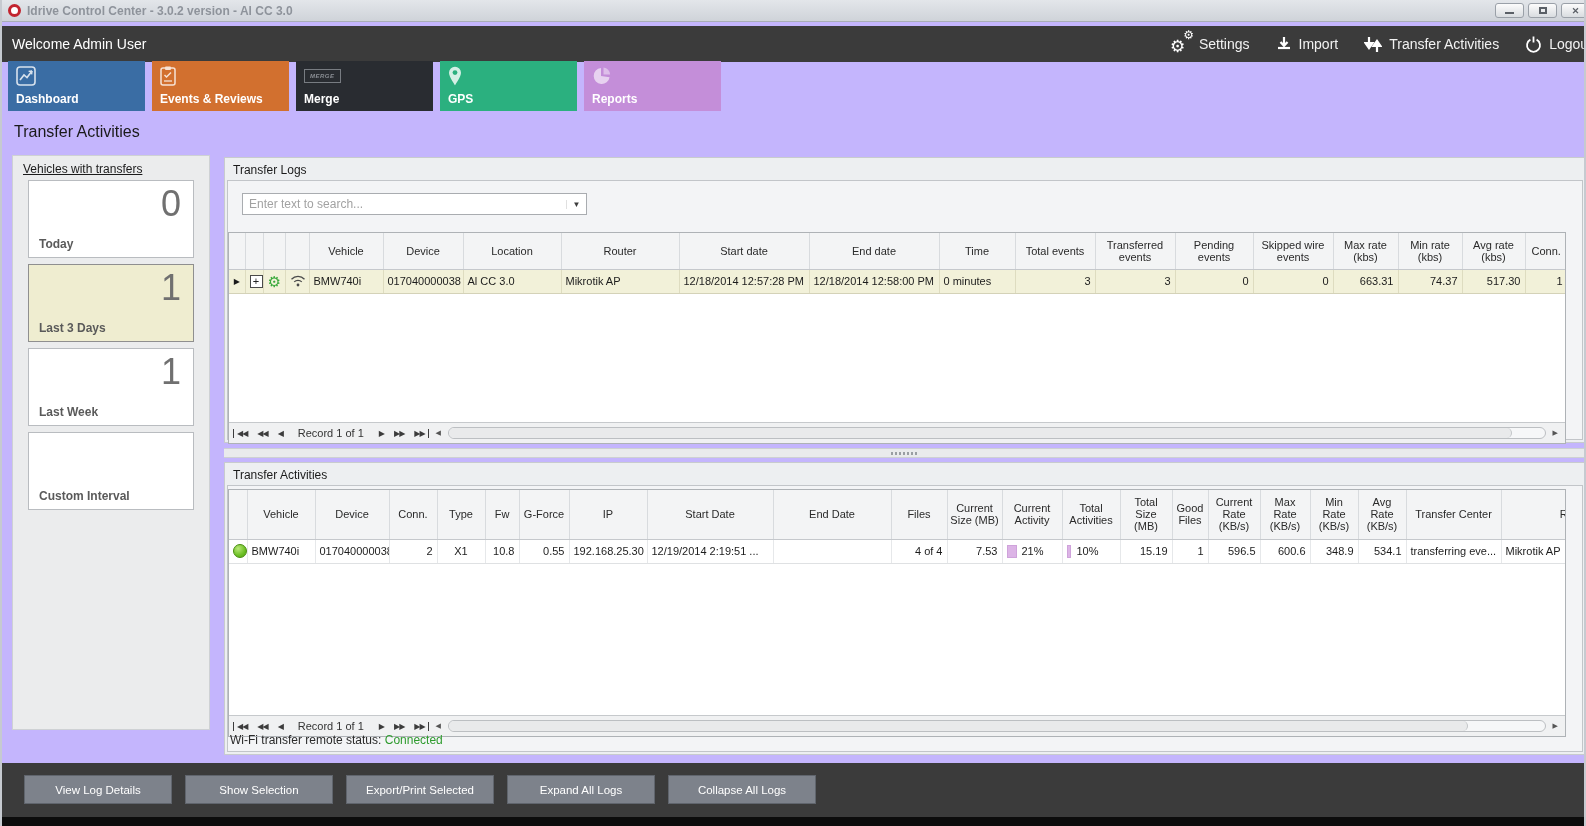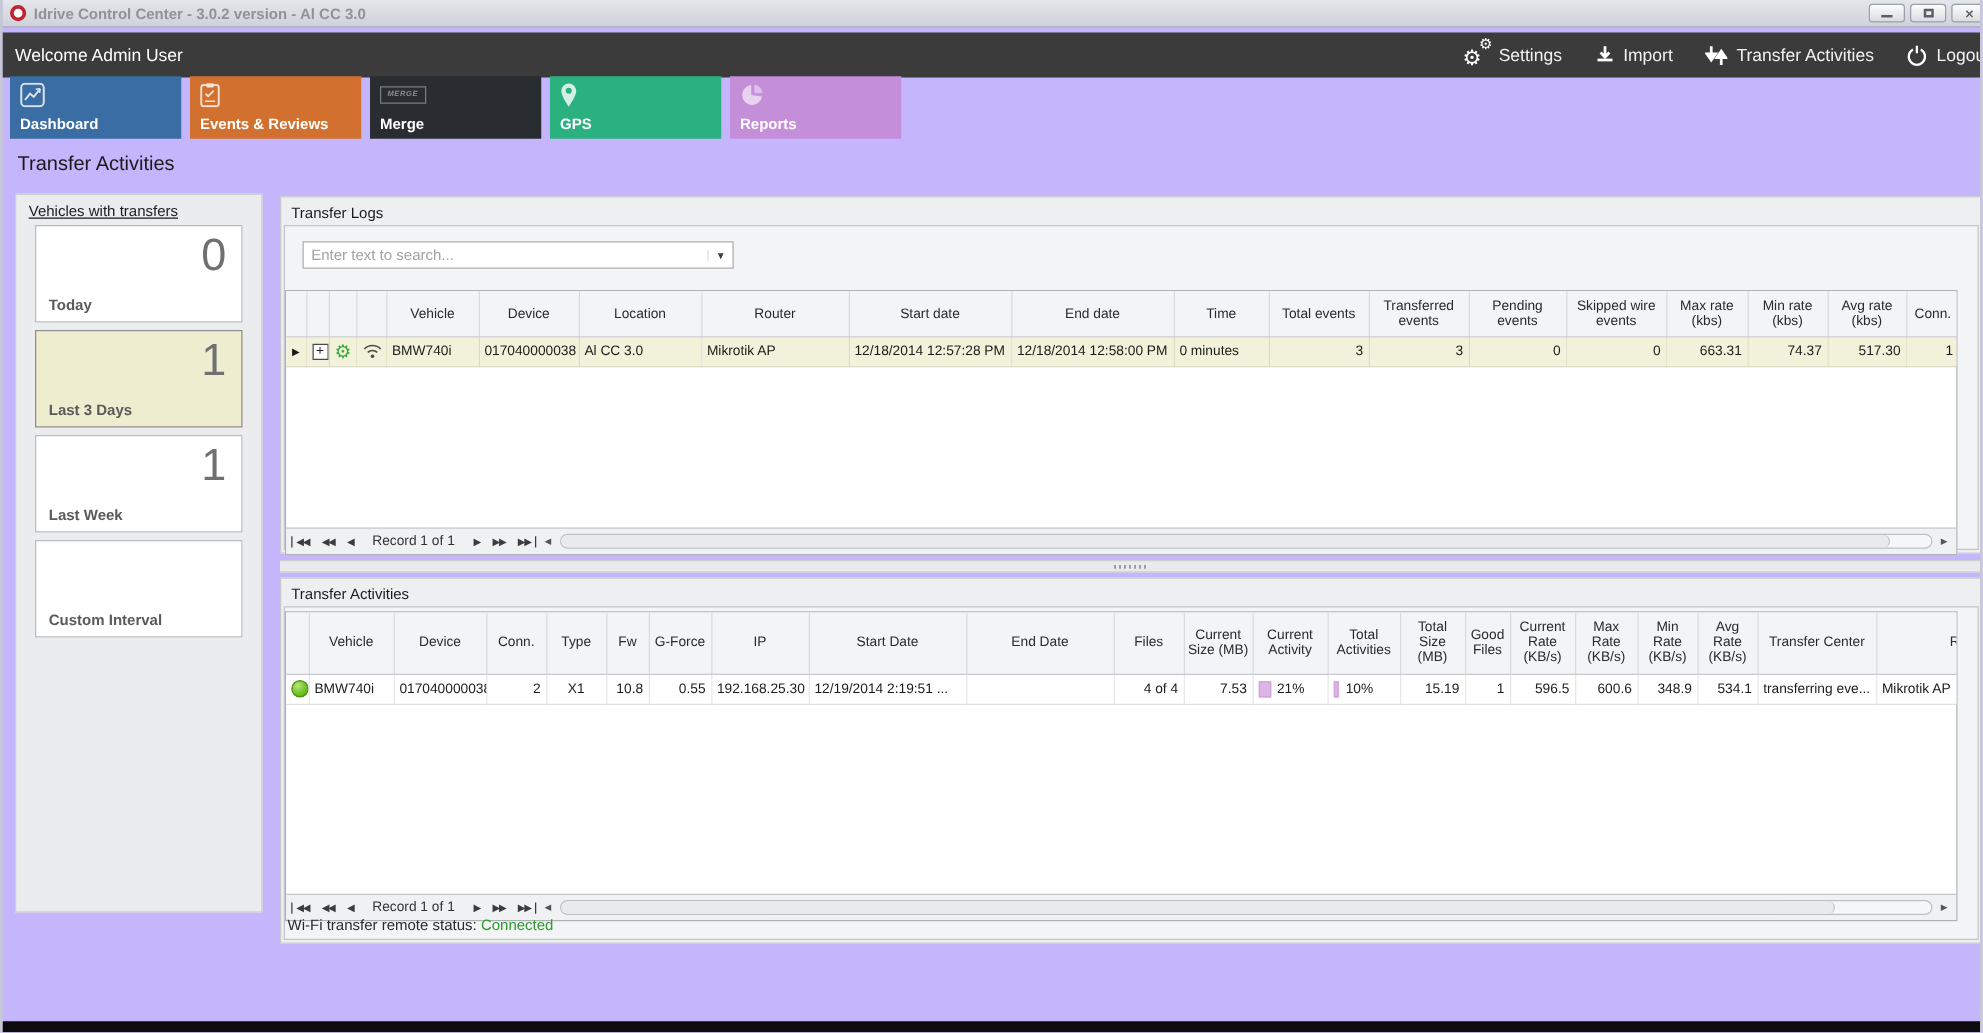--- a/index.html
+++ b/index.html
@@ -440,15 +440,22 @@
           <span class="scroll-arrow">▶</span>
         </div>
       </div>
       <div class="wifi-status">
         <span>Wi-Fi transfer remote status:</span>
         <span class="ok">Connected</span>
       </div>
     </div>
   </div>
 
+  <div class="footer">
+    <button class="fbtn" style="left:22px;">View Log Details</button>
+    <button class="fbtn" style="left:183px;">Show Selection</button>
+    <button class="fbtn" style="left:344px;">Export/Print Selected</button>
+    <button class="fbtn" style="left:505px;">Expand All Logs</button>
+    <button class="fbtn" style="left:666px;">Collapse All Logs</button>
+  </div>
   <div class="footer-strip"></div>
 
 </div>
 
 </body></html>

